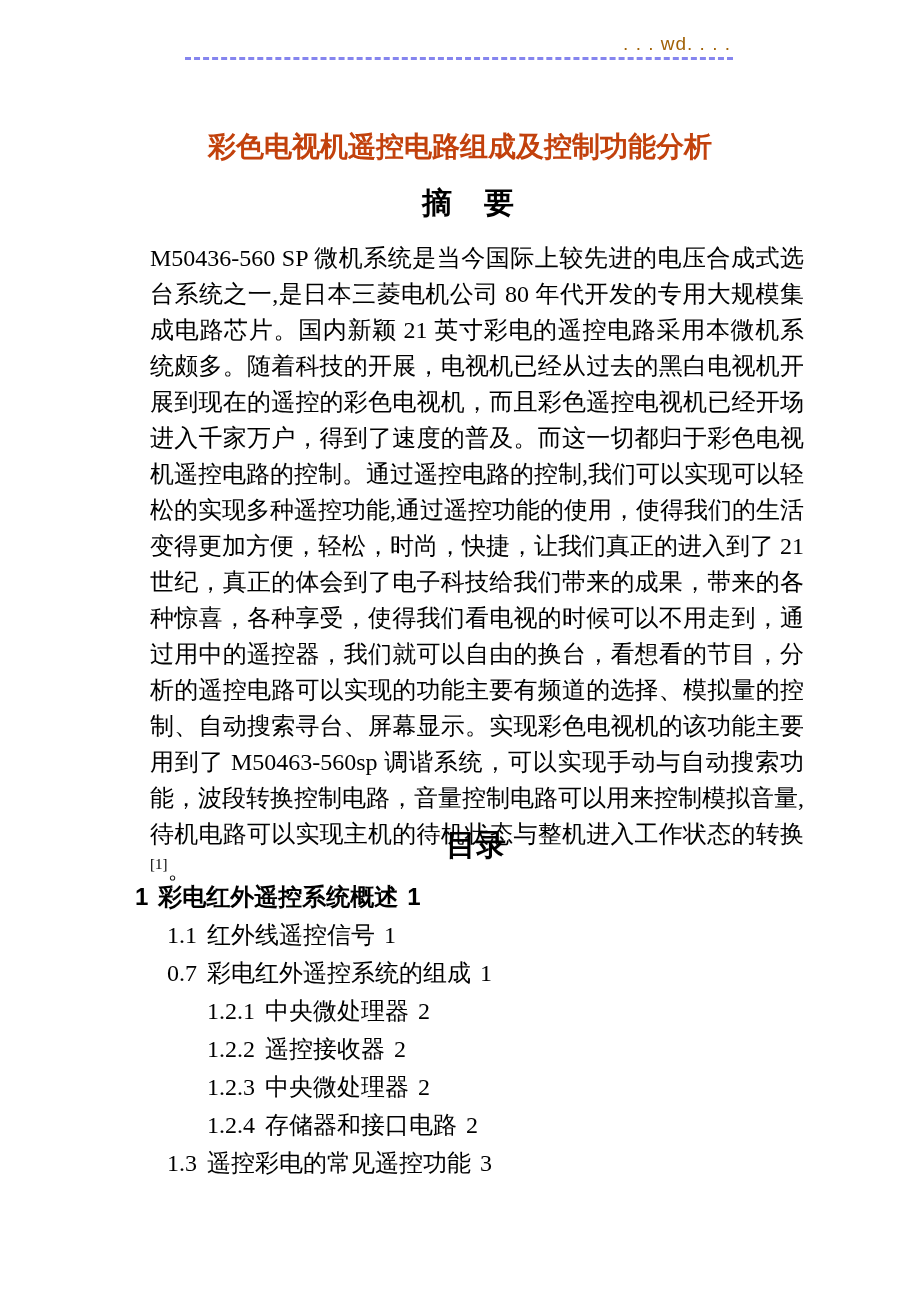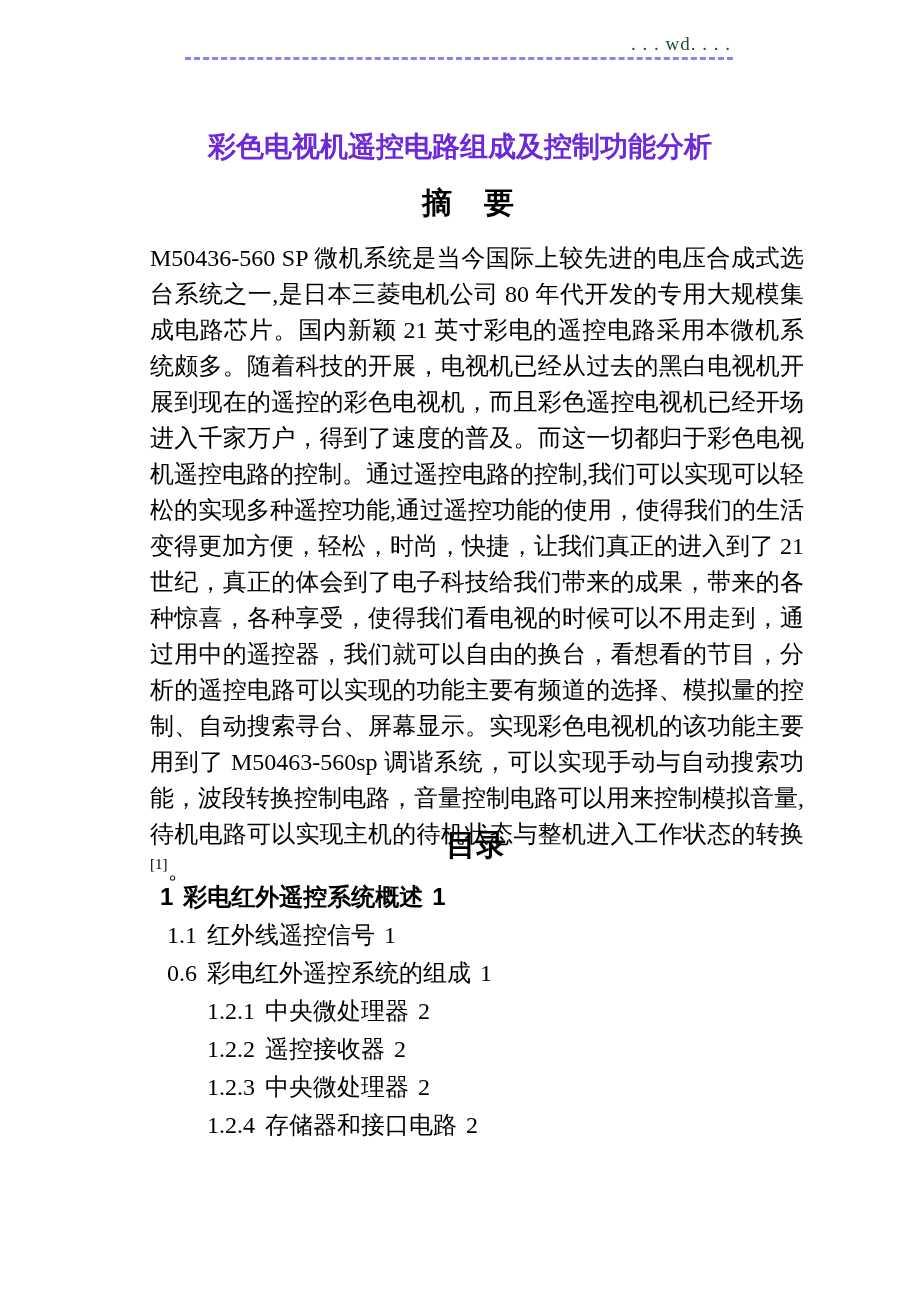--- a/index.html
+++ b/index.html
@@ -17,38 +17,38 @@
   .doc-header {
     position: absolute;
     top: 34px;
     left: 185px;
     width: 548px;
     border-bottom: 3px dashed #8585ee;
     padding-bottom: 3px;
     text-align: right;
   }
   .doc-header .watermark {
-    font-family: Liberation Serif, serif;
+    font-family: Liberation Sans, sans-serif;
     font-size: 19px;
     line-height: 20px;
-    color: #14532d;
+    color: #a16207;
     letter-spacing: 1px;
     padding-right: 2px;
   }
   .doc-title {
     position: absolute;
     top: 128px;
     left: 0;
     width: 100%;
     text-align: center;
     font-family: "Liberation Sans", "DejaVu Sans", sans-serif;
     font-weight: 700;
     font-size: 28px;
     line-height: 38px;
-    color: #6d28d9;
+    color: #c2410c;
   }
   .abstract-heading {
     position: absolute;
     top: 183px;
     left: 8px;
     width: 100%;
     text-align: center;
     font-family: "Liberation Sans", "DejaVu Sans", sans-serif;
     font-weight: 700;
     font-size: 30px;
@@ -104,21 +104,20 @@
   }
   .toc-row {
     font-size: 24px;
     line-height: 38px;
     white-space: nowrap;
   }
   .toc-row.lvl1 {
     font-weight: 700;
     font-family: "Liberation Sans", "DejaVu Sans", sans-serif;
     font-size: 24px;
-    margin-left: 25px;
   }
   .toc-row.lvl2 { padding-left: 32px; }
   .toc-row.lvl3 { padding-left: 72px; }
   .toc-num  { margin-right: 10px; }
   .toc-page { margin-left: 9px; }
 </style>
 </head>
 <body>
 
 <div class="page">
@@ -139,29 +138,32 @@
   <div class="toc-heading">目录</div>
 
   <div class="toc">
     <div class="toc-row lvl1">
       <span class="toc-num">1</span><span class="toc-title">彩电红外遥控系统概述</span><span class="toc-page">1</span>
     </div>
     <div class="toc-row lvl2">
       <span class="toc-num">1.1</span><span class="toc-title">红外线遥控信号</span><span class="toc-page">1</span>
     </div>
     <div class="toc-row lvl2">
-      <span class="toc-num">0.6</span><span class="toc-title">彩电红外遥控系统的组成</span><span class="toc-page">1</span>
+      <span class="toc-num">0.7</span><span class="toc-title">彩电红外遥控系统的组成</span><span class="toc-page">1</span>
     </div>
     <div class="toc-row lvl3">
       <span class="toc-num">1.2.1</span><span class="toc-title">中央微处理器</span><span class="toc-page">2</span>
     </div>
     <div class="toc-row lvl3">
       <span class="toc-num">1.2.2</span><span class="toc-title">遥控接收器</span><span class="toc-page">2</span>
     </div>
     <div class="toc-row lvl3">
       <span class="toc-num">1.2.3</span><span class="toc-title">中央微处理器</span><span class="toc-page">2</span>
     </div>
     <div class="toc-row lvl3">
       <span class="toc-num">1.2.4</span><span class="toc-title">存储器和接口电路</span><span class="toc-page">2</span>
     </div>
+    <div class="toc-row lvl2">
+      <span class="toc-num">1.3</span><span class="toc-title">遥控彩电的常见遥控功能</span><span class="toc-page">3</span>
+    </div>
   </div>
 
 </div>
 
 </body></html>

